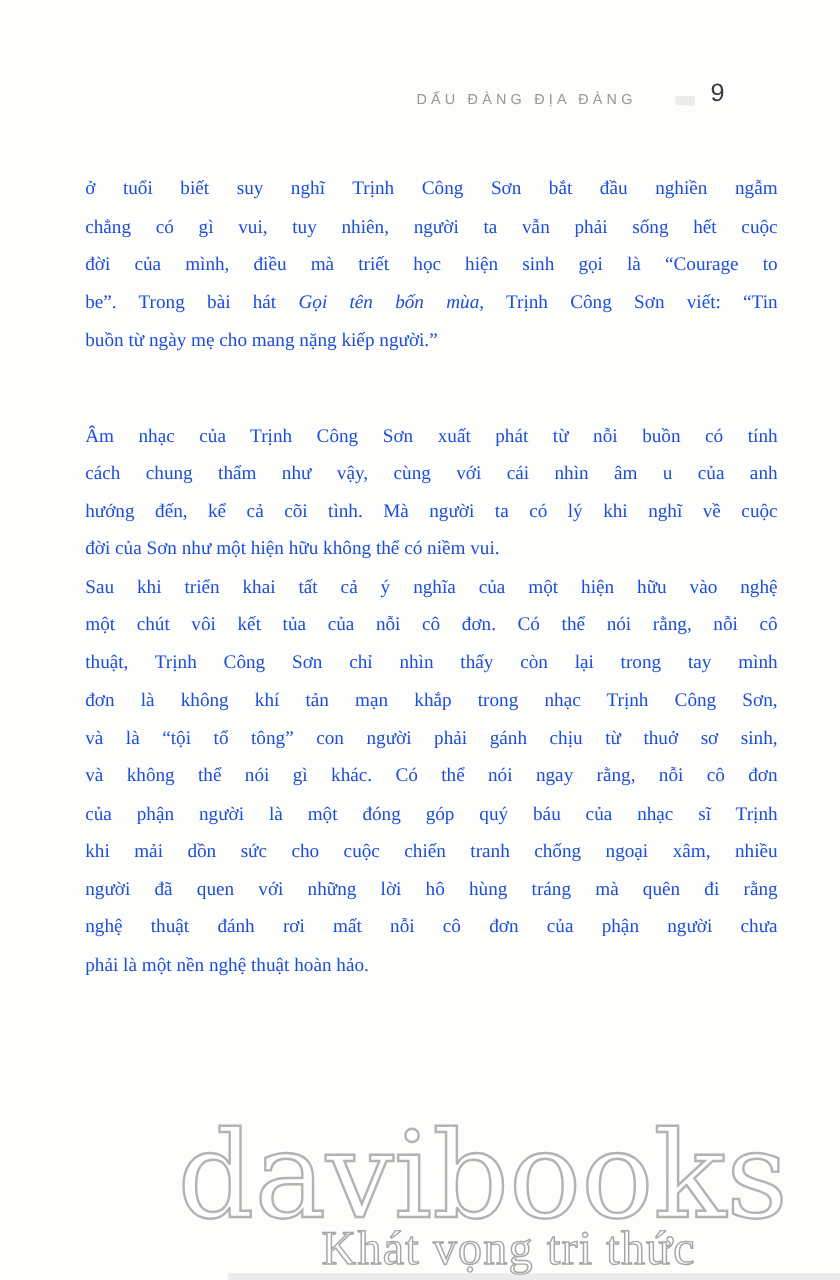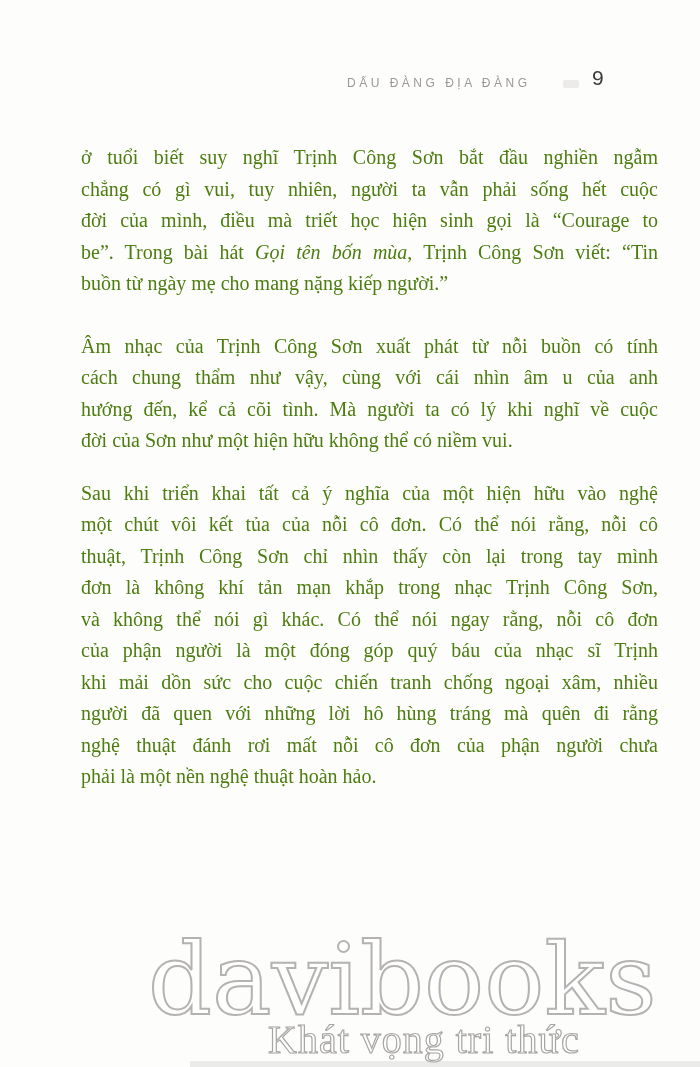--- a/index.html
+++ b/index.html
@@ -43,30 +43,30 @@
     width: 16px;
     height: 8px;
     background: #d9d5d2;
     opacity: .45;
     border-radius: 2px;
   }
 
   
   .textblock {
     position: absolute;
-    left: 81px;
+    left: 71px;
     top: 142px;
     width: 577px;
-    font-size: 20px;
+    font-size: 16px;
     line-height: 31.5px;
-    color: #4d7c0f;
+    color: #1d4ed8;
   }
   .para { margin: 0; }
-  .para + .para.gap-large { margin-top: 31px; }
-  .para + .para.gap-small { margin-top: 21px; }
+  .para + .para.gap-large { margin-top: 48px; }
+  .para + .para.gap-small { }
   .line {
     height: 31.5px;
     overflow: hidden;
     text-align: justify;
     text-align-last: justify;
   }
   .line.last {
     text-align: left;
     text-align-last: left;
   }
@@ -137,20 +137,21 @@
       <div class="line">cách chung thẩm như vậy, cùng với cái nhìn âm u của anh</div>
       <div class="line">hướng đến, kể cả cõi tình. Mà người ta có lý khi nghĩ về cuộc</div>
       <div class="line last">đời của Sơn như một hiện hữu không thể có niềm vui.</div>
     </div>
 
     <div class="para gap-small">
       <div class="line">Sau khi triển khai tất cả ý nghĩa của một hiện hữu vào nghệ</div>
       <div class="line">một chút vôi kết tủa của nỗi cô đơn. Có thể nói rằng, nỗi cô</div>
       <div class="line">thuật, Trịnh Công Sơn chỉ nhìn thấy còn lại trong tay mình</div>
       <div class="line">đơn là không khí tản mạn khắp trong nhạc Trịnh Công Sơn,</div>
+      <div class="line">và là “tội tổ tông” con người phải gánh chịu từ thuở sơ sinh,</div>
       <div class="line">và không thể nói gì khác. Có thể nói ngay rằng, nỗi cô đơn</div>
       <div class="line">của phận người là một đóng góp quý báu của nhạc sĩ Trịnh</div>
       <div class="line">khi mải dồn sức cho cuộc chiến tranh chống ngoại xâm, nhiều</div>
       <div class="line">người đã quen với những lời hô hùng tráng mà quên đi rằng</div>
       <div class="line">nghệ thuật đánh rơi mất nỗi cô đơn của phận người chưa</div>
       <div class="line last">phải là một nền nghệ thuật hoàn hảo.</div>
     </div>
 
   </main>
 

